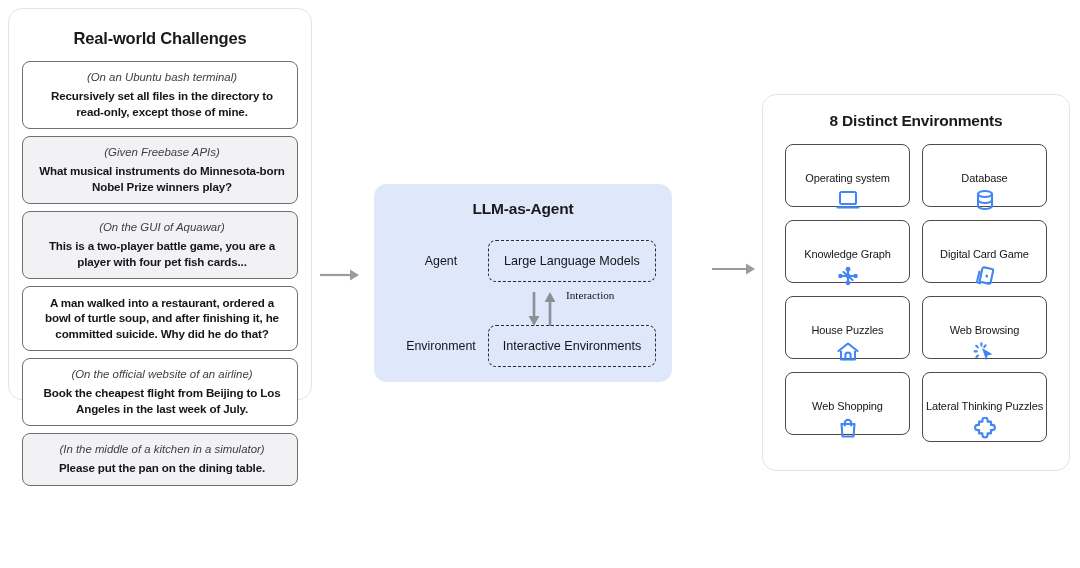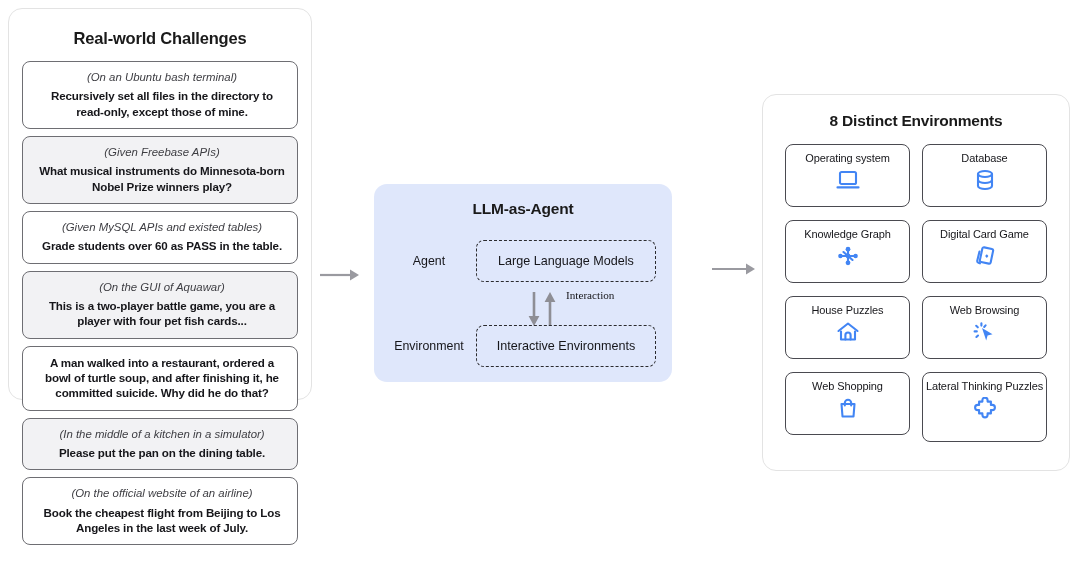--- a/index.html
+++ b/index.html
@@ -79,21 +79,21 @@
     text-align: center;
     font-size: 15.5px;
     font-weight: bold;
     letter-spacing: -0.2px;
     margin-top: 16px;
   }
   .agent-row {
     position: absolute;
     display: flex;
     align-items: center;
-    left: 8px;
+    left: 20px;
     right: 16px;
   }
   #row-agent      { top: 56px; }
   #row-environment{ top: 141px; }
   .agent-row-label {
     width: 94px;
     text-align: center;
     font-size: 12.4px;
     color: #16161a;
     flex: 0 0 auto;
@@ -157,20 +157,21 @@
     justify-content: flex-start;
     padding-top: 7px;
     box-sizing: border-box;
   }
   .env-label {
     font-size: 11px;
     color: #16161a;
     text-align: center;
     line-height: 1.2;
     letter-spacing: -0.1px;
+    margin-top: 20px;
   }
   .env-icon {
     margin-top: 4px;
     display: flex;
     align-items: center;
     justify-content: center;
   }
   .env-card.tall { height: 70px; }
 
   
@@ -187,38 +188,34 @@
   <div id="challenges-title">Real-world Challenges</div>
   <div id="challenges-list">
       <div class="challenge-card plain">
         <div class="challenge-context">(On an Ubuntu bash terminal)</div>
         <div class="challenge-text">Recursively set all files in the directory to read-only, except those of mine.</div>
       </div>
       <div class="challenge-card shaded">
         <div class="challenge-context">(Given Freebase APIs)</div>
         <div class="challenge-text">What musical instruments do Minnesota-born Nobel Prize winners play?</div>
       </div>
-      <div class="challenge-card plain">
-        <div class="challenge-context">(Given MySQL APIs and existed tables)</div>
-        <div class="challenge-text">Grade students over 60 as PASS in the table.</div>
-      </div>
       <div class="challenge-card shaded">
         <div class="challenge-context">(On the GUI of Aquawar)</div>
         <div class="challenge-text">This is a two-player battle game, you are a player with four pet fish cards...</div>
       </div>
       <div class="challenge-card plain">
         <div class="challenge-text">A man walked into a restaurant, ordered a bowl of turtle soup, and after finishing it, he committed suicide. Why did he do that?</div>
       </div>
+      <div class="challenge-card plain">
+        <div class="challenge-context">(On the official website of an airline)</div>
+        <div class="challenge-text">Book the cheapest flight from Beijing to Los Angeles in the last week of July.</div>
+      </div>
       <div class="challenge-card shaded">
         <div class="challenge-context">(In the middle of a kitchen in a simulator)</div>
         <div class="challenge-text">Please put the pan on the dining table.</div>
-      </div>
-      <div class="challenge-card plain">
-        <div class="challenge-context">(On the official website of an airline)</div>
-        <div class="challenge-text">Book the cheapest flight from Beijing to Los Angeles in the last week of July.</div>
       </div>
     </div>
 </div>
 
 <div class="flow-arrow" id="arrow-left">
   <svg width="40" height="14" viewBox="0 0 40 14">
     <line x1="0" y1="7" x2="31" y2="7" stroke="#9a9aa0" stroke-width="2.2"></line>
     <path d="M30 1.6 L39 7 L30 12.4 Z" fill="#9a9aa0"></path>
   </svg>
 </div>

